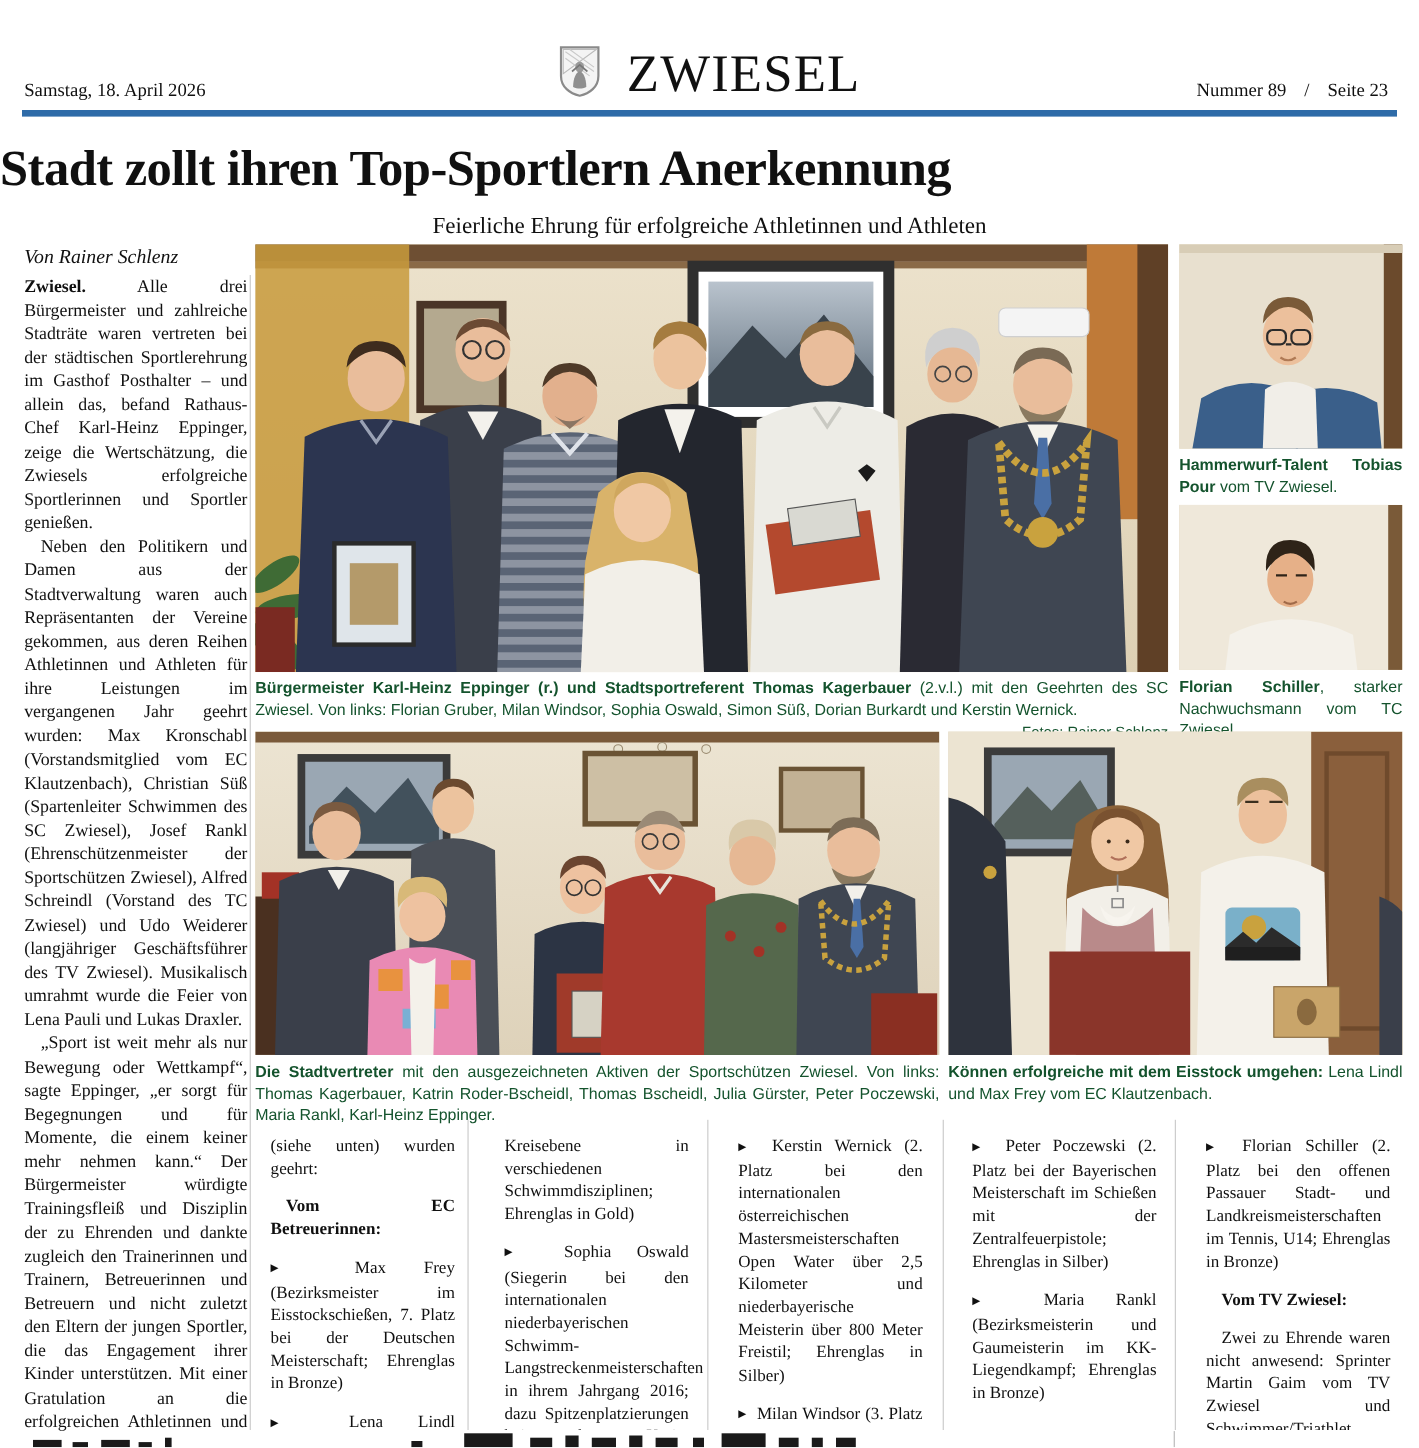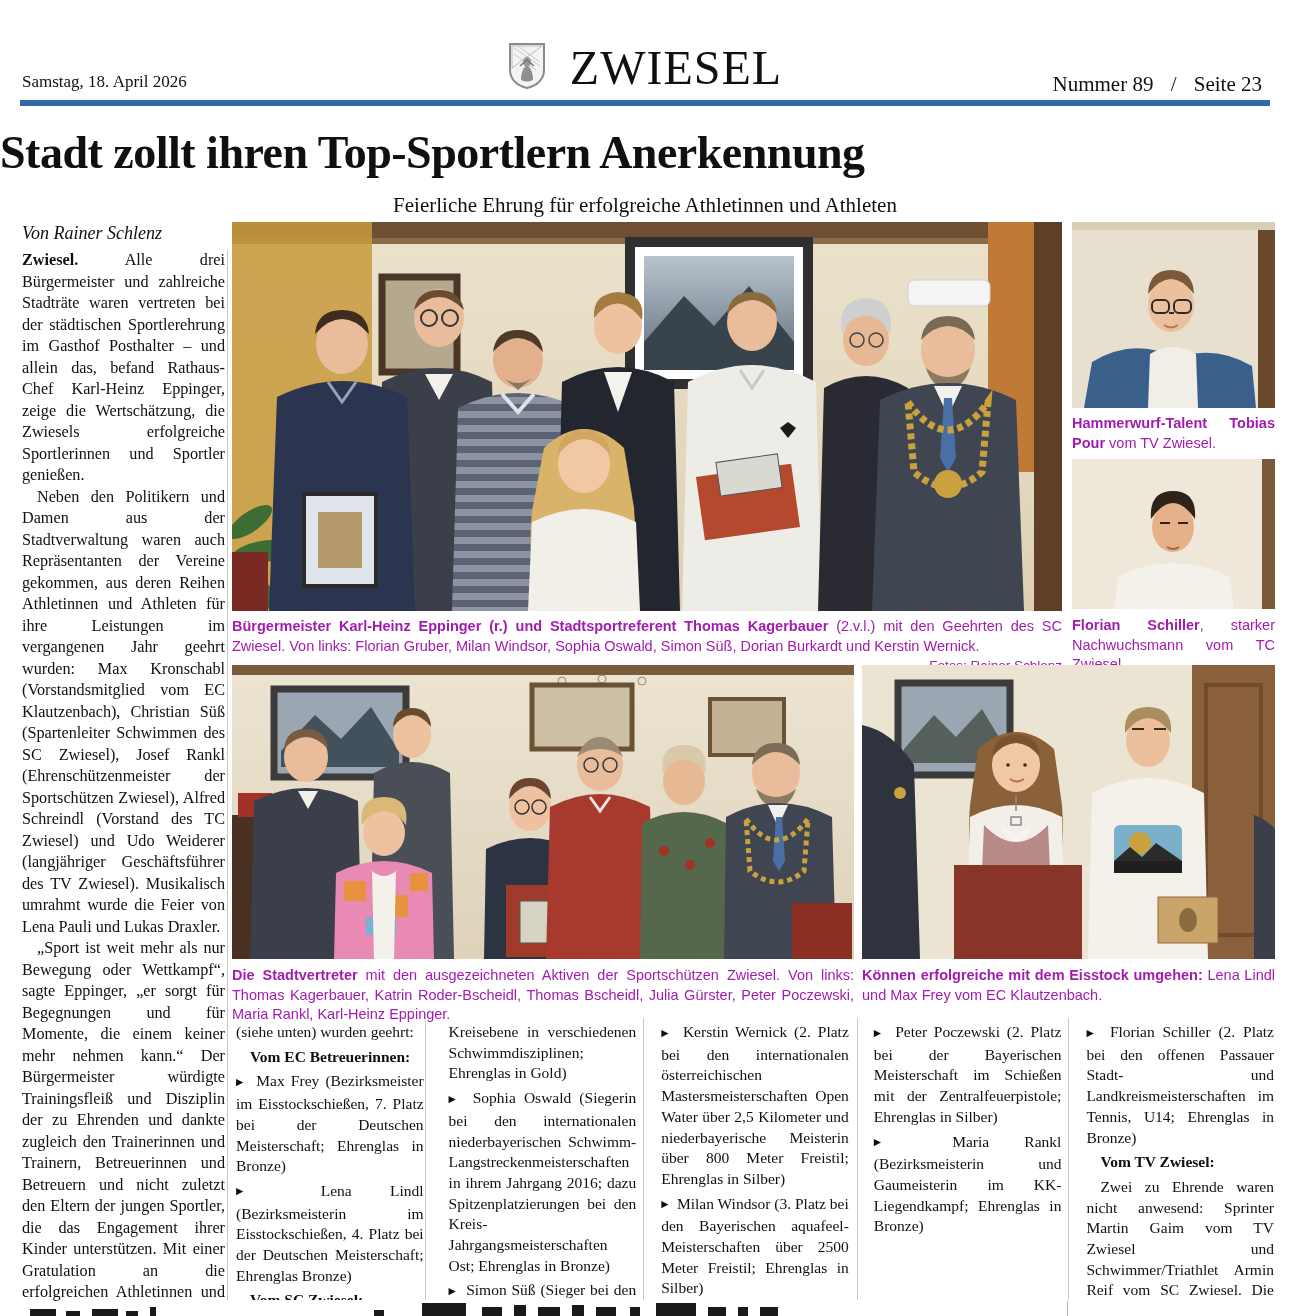--- a/index.html
+++ b/index.html
@@ -4,48 +4,48 @@
 <style>
   html,body{margin:0;padding:0;}
   body{
     width:1290px;height:1316px;position:relative;overflow:hidden;
     background:#ffffff;color:#101010;
     font-family:"Liberation Serif", serif;
   }
   .abs{position:absolute;}
   
   #header-date{left:22px;top:72px;font-size:17px;}
-  #header-right{right:22px;top:72px;font-size:21px;}
+  #header-right{right:22px;top:72px;font-size:17px;}
   #header-right span{margin:0 6px;}
   #masthead{left:0;right:0;top:40px;display:flex;justify-content:center;align-items:center;gap:24px;}
   #masthead .title{font-size:48px;letter-spacing:1px;font-weight:500;}
   #blue-rule{left:20px;top:100px;width:1250px;height:6px;}
   
   #headline{left:0;width:100%;top:126px;font-size:46px;font-weight:bold;letter-spacing:-0.5px;}
   #subheadline{left:0;width:100%;top:193px;text-align:center;font-size:21px;}
   #byline{left:22px;top:223px;font-style:italic;font-size:18px;}
   
   #article-col{left:22px;top:250px;width:203px;height:1052px;overflow:hidden;}
   #article-col p{margin:0;font-size:16.2px;line-height:21.5px;text-align:justify;text-indent:15px;
     hyphens:auto;-webkit-hyphens:auto;}
   #article-col p:first-child{text-indent:0;}
   .vrule{width:1px;background:#c8c8c8;}
   
   .photo{overflow:hidden;background:#e7ddc8;}
   .photo svg{display:block;}
   
   .caption{font-family:"Liberation Sans", sans-serif;font-size:14.5px;line-height:19.5px;
-    text-align:justify;margin:0;color:#a21caf;}
+    text-align:justify;margin:0;color:#14532d;}
   .caption b{font-weight:bold;}
   .credit{float:right;font-size:13.5px;padding-left:10px;}
   
   #honors{left:232px;top:1018px;width:1046px;height:282px;display:grid;
     grid-template-columns:repeat(5,1fr);column-gap:17px;overflow:hidden;}
   .hcol{overflow:hidden;}
-  .hb{margin:4px;font-size:15.5px;line-height:20.7px;text-align:justify;hyphens:auto;-webkit-hyphens:auto;}
+  .hb{margin:14px;font-size:15.5px;line-height:20.7px;text-align:justify;hyphens:auto;-webkit-hyphens:auto;}
   .hb-h{font-weight:bold;text-indent:14px;}
   .hb-pi{text-indent:14px;}
   .arrow{font-size:9.5px;letter-spacing:3px;position:relative;top:-1.5px;}
   
   #clip-frag{left:22px;top:1299px;width:1246px;height:17px;overflow:hidden;}
 </style>
 </head>
 <body>
 
 <div class="abs" id="header-date">Samstag, 18. April 2026</div>

